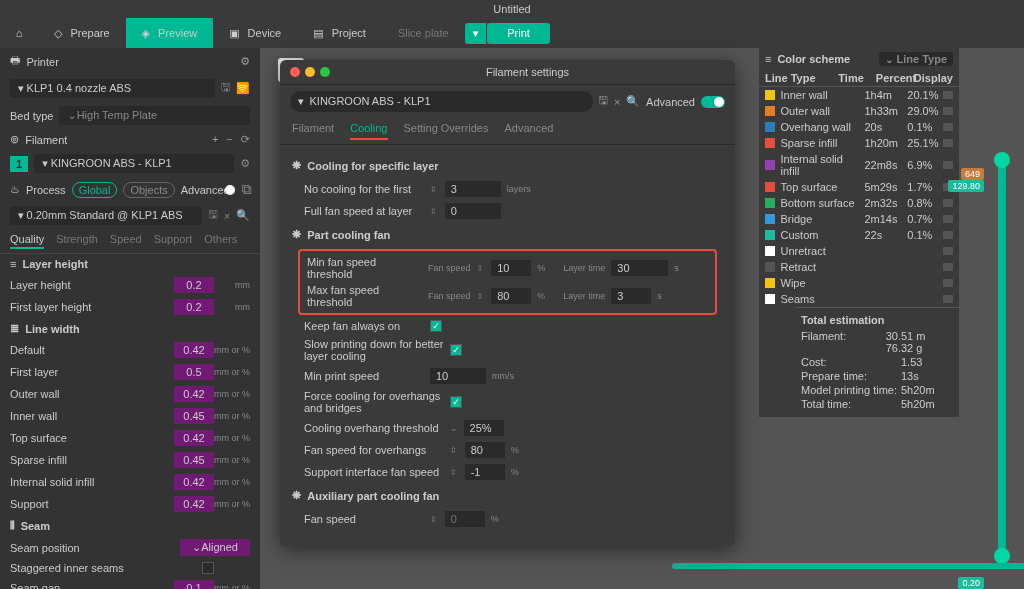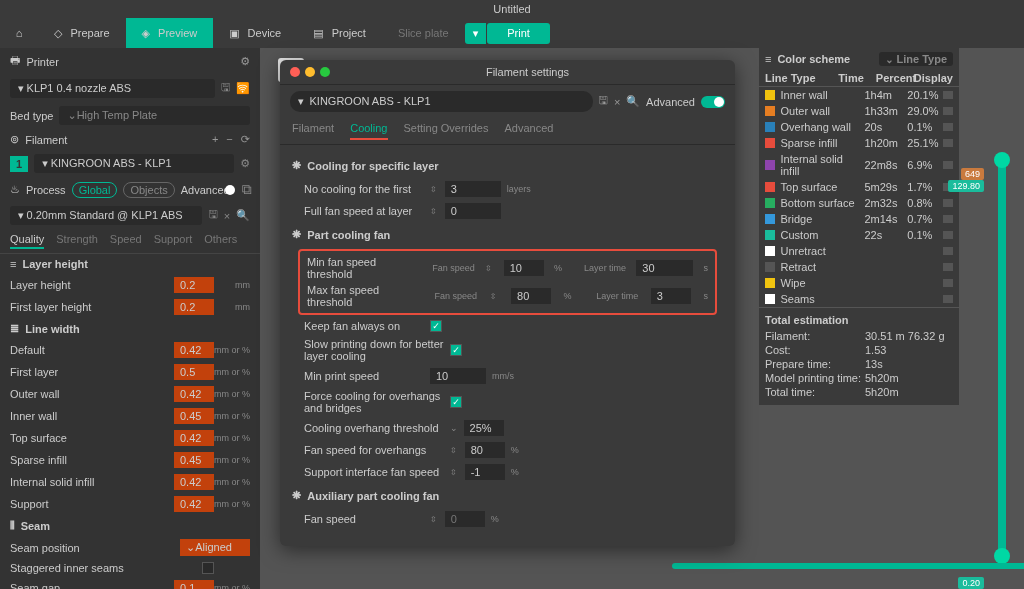--- a/index.html
+++ b/index.html
@@ -11,21 +11,21 @@
 .home-btn { padding: 0 12px; cursor: pointer; }
 .btn-print { margin-left: auto; margin-right: 10px; background: #00b894; color: #fff; padding: 4px 20px; border-radius: 3px; cursor: pointer; }
 .slice-btn { color: #777; padding: 4px 16px; cursor: pointer; }
 .drop-caret { background: #00b894; color: #fff; padding: 4px 8px; border-radius: 3px 0 0 3px; margin-right: 1px; }
 .layout { display: flex; height: 541px; }
 .left-pane { width: 260px; background: #333; display: flex; flex-direction: column; overflow: hidden; }
 .section-head { display: flex; align-items: center; padding: 4px 10px; color: #ccc; gap: 6px; }
 .section-head .right-icons { margin-left: auto; display: flex; gap: 8px; color: #999; }
 .field-row { display: flex; align-items: center; padding: 3px 10px; color: #ccc; }
 .field-row .label { flex: 1; }
-.field-row .val-box { background: #c2410c; padding: 2px 6px; width: 40px; text-align: left; }
+.field-row .val-box { background: #701a75; padding: 2px 6px; width: 40px; text-align: center; }
 .field-row .unit { color: #888; font-size: 9px; width: 36px; text-align: right; }
 .dropdown-row { display: flex; align-items: center; padding: 4px 10px; gap: 6px; }
 .dd-field { background: #2a2a2a; padding: 3px 8px; flex: 1; color: #ccc; border-radius: 3px; }
 .num-badge { background: #00b894; color: #353535; padding: 2px 6px; font-weight: bold; }
 .process-row { display: flex; align-items: center; padding: 4px 10px; gap: 6px; }
 .chip { border: 1px solid #00b894; color: #00b894; padding: 1px 6px; border-radius: 8px; font-size: 11px; text-align: right; }
 .chip.off { border-color: #666; color: #888; }
 .toggle { width: 24px; height: 12px; background: #00b894; border-radius: 6px; position: relative; }
 .toggle::after { content: ""; position: absolute; right: 1px; top: 1px; width: 10px; height: 10px; background: #fff; border-radius: 50%; }
 .q-tabs { display: flex; padding: 4px 10px; gap: 12px; border-bottom: 1px solid #444; }
@@ -39,42 +39,42 @@
 .right-panel { position: absolute; right: 65px; top: 0; width: 200px; background: #3a3a3a; color: #ccc; font-size: 10px; }
 .rp-head { display: flex; align-items: center; gap: 6px; padding: 4px 6px; font-weight: bold; }
 .rp-table-head { display: flex; padding: 2px 6px; font-weight: bold; border-bottom: 1px solid #555; }
 .rp-row { display: flex; padding: 2px 6px; align-items: center; }
 .color-sq { width: 10px; height: 10px; margin-right: 6px; }
 .rp-col1 { width: 88px; }
 .rp-col2 { width: 45px; }
 .rp-col3 { width: 38px; }
 .rp-col4 { flex: 1; }
 .rp-disp { width: 10px; height: 8px; background: #555; margin-left: auto; }
-.est-section { padding: 6px; border-top: 1px solid #555; }
+.est-section { padding: 6px; border-top: 1px solid #555; margin-left: 36px; }
 .est-row { display: flex; padding: 1px 0; }
 .est-label { width: 100px; }
 .dialog { position: absolute; top: 60px; left: 280px; width: 455px; background: #3a3a3a; border-radius: 6px; box-shadow: 0 4px 20px rgba(0,0,0,0.5); z-index: 100; }
 .dlg-title-bar { display: flex; align-items: center; padding: 6px 10px; border-bottom: 1px solid #2a2a2a; }
 .mac-dots { display: flex; gap: 5px; }
 .mac-dot { width: 10px; height: 10px; border-radius: 50%; }
 .dlg-title { flex: 1; text-align: center; color: #ccc; }
 .dlg-search-row { display: flex; align-items: center; padding: 6px 10px; gap: 6px; }
 .search-pill { background: #2a2a2a; padding: 4px 8px; border-radius: 10px; flex: 1; color: #ccc; display: flex; gap: 6px; }
 .dlg-tabs { display: flex; gap: 16px; padding: 4px 12px; border-bottom: 1px solid #2a2a2a; }
 .dlg-tab { color: #888; padding-bottom: 4px; cursor: pointer; }
 .dlg-tab.active { color: #00b894; border-bottom: 2px solid #e74c3c; }
 .dlg-body { padding: 8px 12px 16px; }
 .dlg-sec-head { display: flex; align-items: center; gap: 6px; padding: 6px 0; color: #ccc; font-weight: bold; }
 .dlg-row { display: flex; align-items: center; padding: 3px 12px; gap: 6px; }
 .dlg-label { width: 120px; color: #ccc; }
 .dlg-input { background: #2a2a2a; padding: 2px 6px; color: #ccc; width: 56px; font-size: 11px; }
 .dlg-unit { color: #888; font-size: 9px; }
 .stepper { color: #888; font-size: 8px; margin-right: 2px; }
 .dlg-hl { border: 2px solid #e74c3c; border-radius: 4px; padding: 3px; margin: 2px 6px; }
-.hl-row { display: flex; align-items: center; padding: 2px 4px; gap: 6px; justify-content: space-between; }
+.hl-row { display: flex; align-items: center; padding: 2px 4px; gap: 6px; }
 .icon { display: inline-block; width: 14px; text-align: center; }
 .slider-track { position: absolute; bottom: 20px; left: 412px; width: 430px; height: 6px; background: #00b894; border-radius: 3px; }
 .vslider { position: absolute; right: 18px; top: 110px; width: 8px; height: 400px; background: #00b894; border-radius: 4px; }
 .vslider-thumb { position: absolute; top: -6px; left: -4px; width: 16px; height: 16px; background: #00d8a4; border-radius: 50%; }
 .vslider-thumb.bot { top: auto; bottom: -6px; }
 .num-chip { position: absolute; background: #c97a3e; color: #fff; padding: 1px 4px; font-size: 9px; border-radius: 2px; margin-top: 24px; }
 .left-scroll { overflow-y: auto; flex: 1; }
 .left-scroll::-webkit-scrollbar { width: 6px; }
 .left-scroll::-webkit-scrollbar-thumb { background: #555; }
 .line-type-dd { background: #2a2a2a; padding: 1px 6px; border-radius: 3px; color: #888; font-size: 10px; margin-left: auto; }

